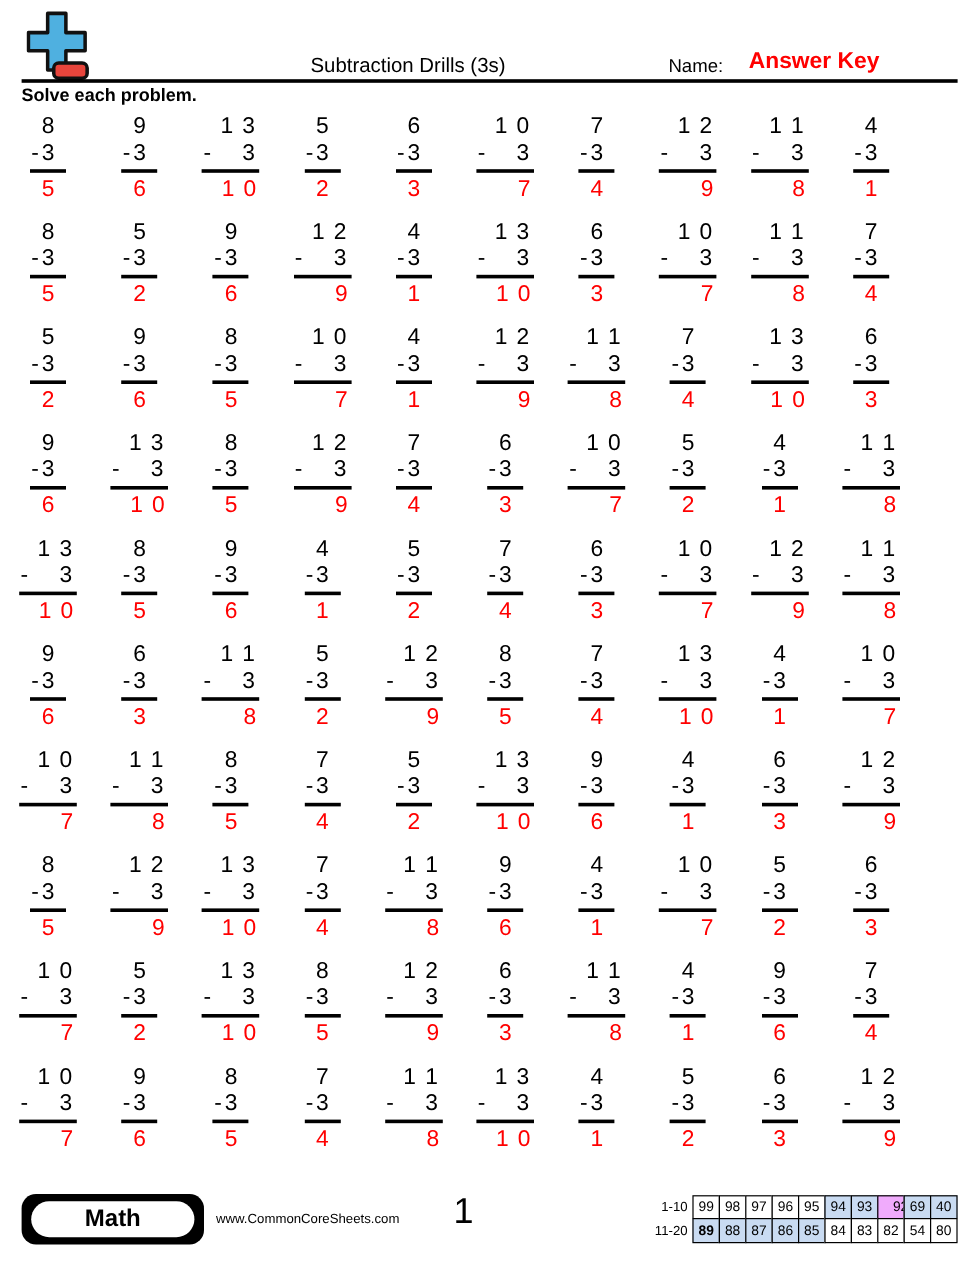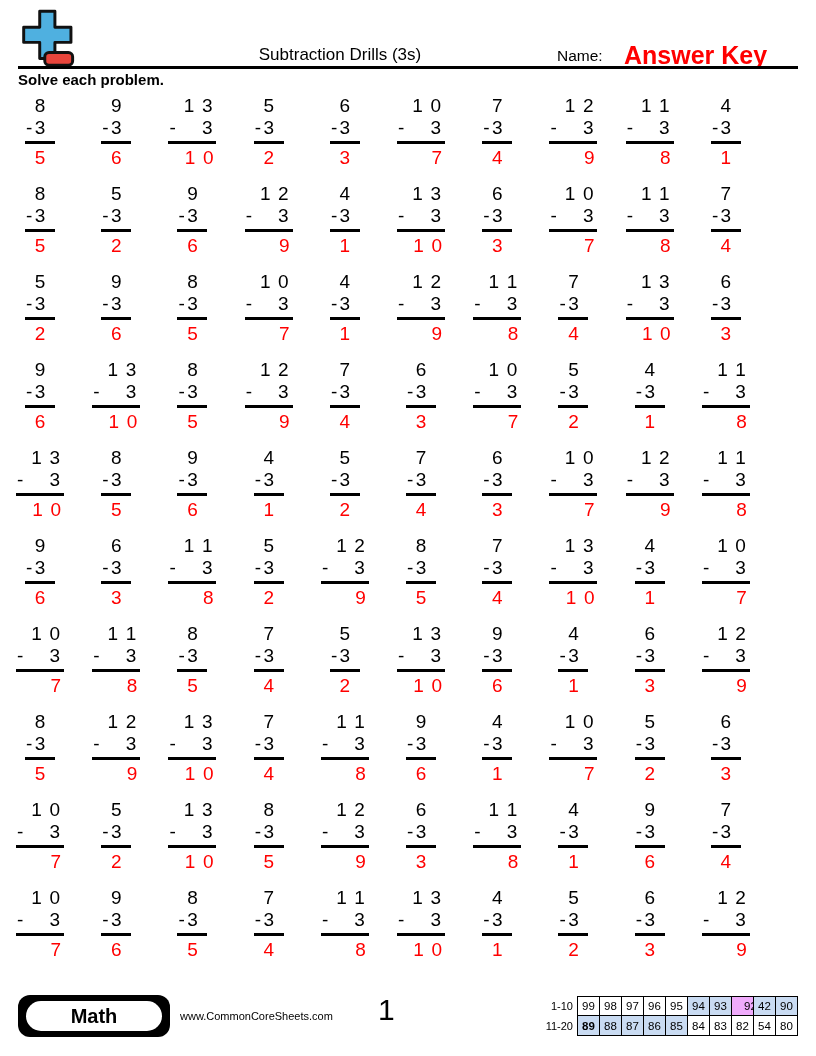--- a/index.html
+++ b/index.html
@@ -3,21 +3,21 @@
 <meta charset="utf-8">
 <style>
   * { margin:0; padding:0; box-sizing:border-box; }
   html,body { width:816px; height:1056px; background:#ffffff; font-family:"Liberation Sans", sans-serif; color:#000; }
   .page { position:relative; width:816px; height:1056px; background:#fff; overflow:hidden; }
 
   
   .logo { position:absolute; left:22px; top:8px; }
   .title { position:absolute; left:0; top:45px; width:680px; text-align:center; font-size:17px; }
   .name-label { position:absolute; left:557px; top:47px; font-size:15.5px; }
-  .answer-key { position:absolute; left:624px; top:41px; font-size:25px; font-weight:bold; }
+  .answer-key { position:absolute; left:624px; top:41px; font-size:19px; font-weight:bold; }
   .header-line { position:absolute; left:18px; top:66px; width:780px; height:3px; background:#000; }
   .instructions { position:absolute; left:18px; top:71px; font-size:15px; font-weight:bold; }
 
   
   .grid { position:absolute; left:2px; top:95px; width:762px; display:grid; grid-template-columns:repeat(10,1fr); grid-auto-rows:88px; }
   .cell { display:flex; justify-content:center; align-items:flex-start; }
   .prob { font-size:19px; line-height:22px; }
   .prob.d1 { width:30px; }
   .prob.d2 { width:48px; }
   .top { white-space:pre; }
@@ -875,22 +875,22 @@
     <div class="score-row">
       <span class="score-label">1-10</span>
     <span class="score-cell">99</span>
         <span class="score-cell">98</span>
         <span class="score-cell">97</span>
         <span class="score-cell">96</span>
         <span class="score-cell">95</span>
         <span class="score-cell" style="background: rgb(201, 219, 242);">94</span>
         <span class="score-cell" style="background: rgb(201, 219, 242);">93</span>
         <span class="score-cell" style="background: #f0abfc; padding-left: 16px;">92</span>
-        <span class="score-cell" style="background: rgb(201, 219, 242);">42</span>
-        <span class="score-cell" style="background: rgb(201, 219, 242);">90</span>
+        <span class="score-cell" style="background: rgb(201, 219, 242);">69</span>
+        <span class="score-cell" style="background: rgb(201, 219, 242);">40</span>
       </div>
     <div class="score-row">
       <span class="score-label">11-20</span>
     <span class="score-cell" style="background: rgb(201, 219, 242); font-weight: bold;">89</span>
         <span class="score-cell" style="background: rgb(201, 219, 242);">88</span>
         <span class="score-cell" style="background: rgb(201, 219, 242);">87</span>
         <span class="score-cell" style="background: rgb(201, 219, 242);">86</span>
         <span class="score-cell" style="background: rgb(201, 219, 242);">85</span>
         <span class="score-cell">84</span>
         <span class="score-cell">83</span>

